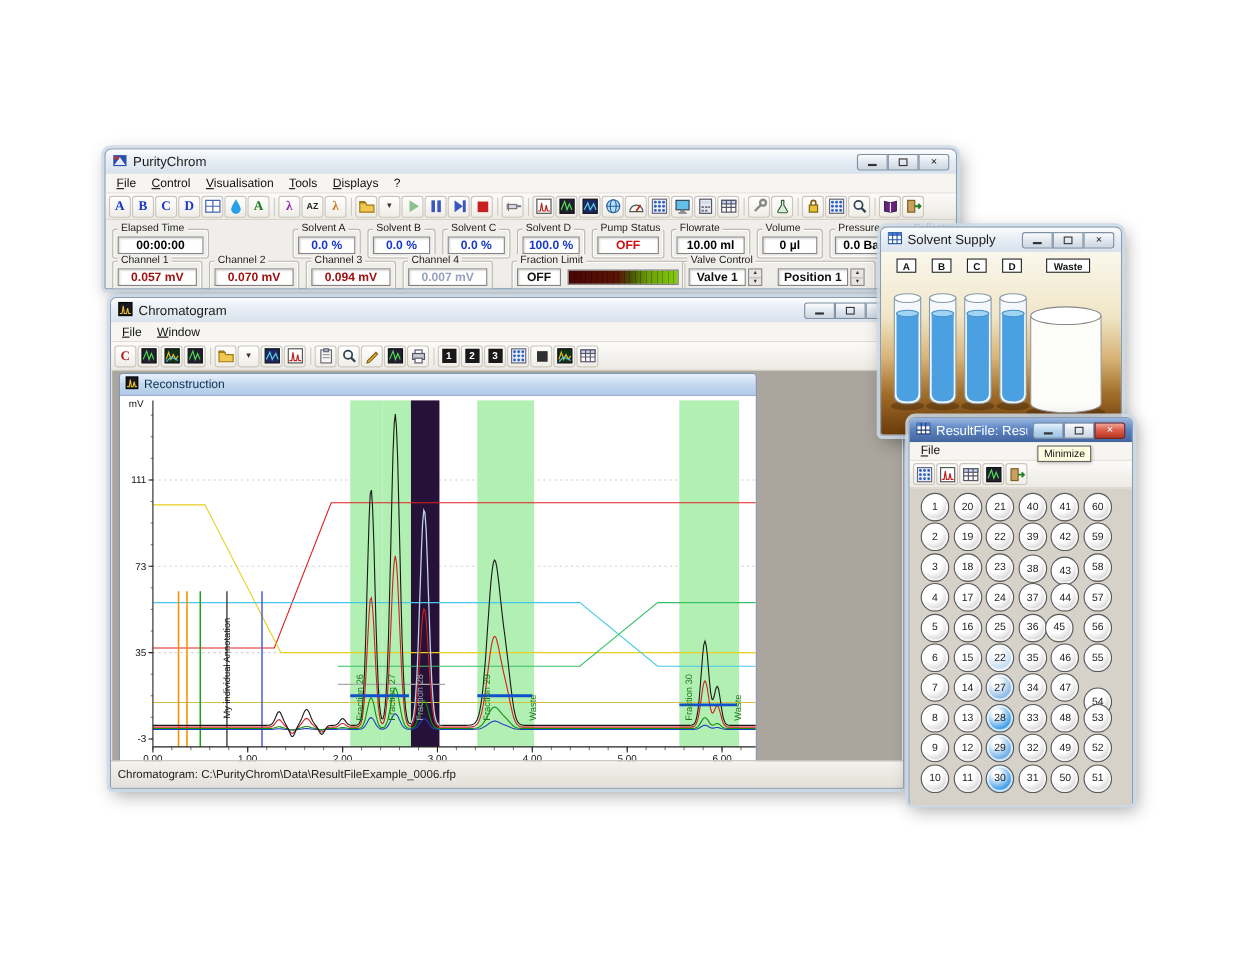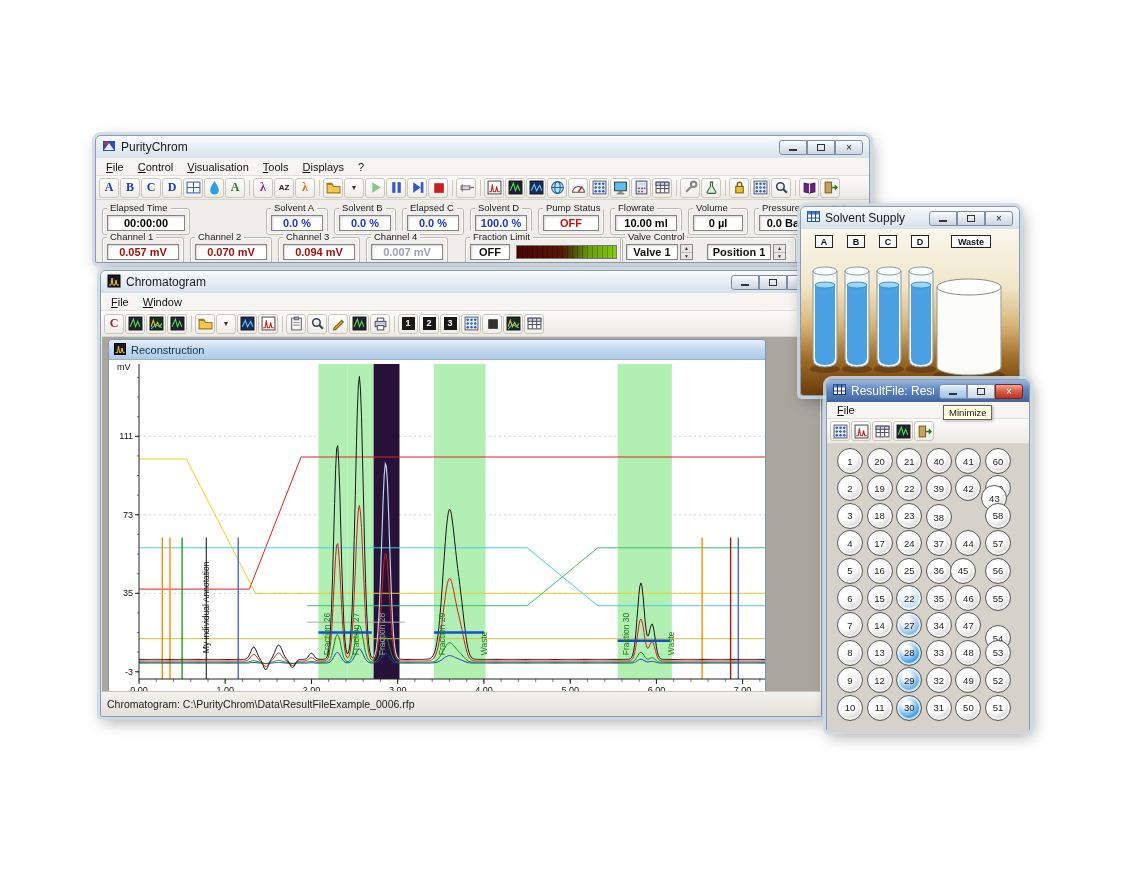--- a/index.html
+++ b/index.html
@@ -29,21 +29,21 @@
 .gb-label{position:absolute;top:-7px;left:4px;background:#f0eeea;padding:0 3px;font-size:9.5px;white-space:nowrap;color:#222;}
 .gb-field{position:absolute;left:4px;right:4px;top:6px;bottom:3px;background:#fff;border:1px solid #858585;
      box-shadow:inset 1px 1px 2px rgba(0,0,0,.18);display:flex;align-items:center;justify-content:center;
      font-weight:bold;font-size:11px;white-space:nowrap;}
 .spin{width:13px;display:flex;flex-direction:column;border:1px solid #8a8a8a;background:#e8e6e2;}
 .spin span{flex:1;font-size:5px;line-height:6px;text-align:center;color:#333;}
 .spin span:first-child{border-bottom:1px solid #bbb;}
 .statusbar{position:absolute;left:0;right:0;bottom:0;height:18px;background:linear-gradient(#f4f2ee,#e4e0d8);
      border-top:1px solid #c8c4bc;font-size:10.5px;color:#222;display:flex;align-items:center;padding:12px 6px;}
 .mdi-client{position:absolute;left:1px;right:1px;background:#aaa69e;overflow:hidden;}
-.recon{position:absolute;left:6px;top:2px;width:658px;height:359px;border:1px solid #7a96b8;border-radius:4px 4px 0 0;background:#f0abfc;overflow:hidden;}
+.recon{position:absolute;left:6px;top:2px;width:580px;height:359px;border:1px solid #7a96b8;border-radius:4px 4px 0 0;background:#f0abfc;overflow:hidden;}
 .recon-title{height:20px;display:flex;align-items:center;gap:5px;padding:0 5px;
      background:linear-gradient(#e8f1fb,#c4d9ef 50%,#b0cbe8);font-size:11px;color:#10304f;border-bottom:1px solid #9ab4d0;}
 .mv-label{position:absolute;left:8px;top:24px;font-size:9px;color:#111;}
 .sol-label{position:absolute;top:6px;width:18px;height:13px;background:#fff;border:1px solid #222;
      font-size:9px;font-weight:bold;text-align:center;line-height:12px;color:#111;}
 .well{position:absolute;width:26px;height:26px;border-radius:50%;border:1px solid #5a5a5a;
      background:radial-gradient(circle at 38% 32%,#ffffff 40%,#e2e2e2 62%,#9a9a9a 100%);
      display:flex;align-items:center;justify-content:center;font-size:9.5px;color:#222;
      box-shadow:inset 0 0 0 2px rgba(255,255,255,.7);}
 .tooltip{position:absolute;background:#ffffe1;border:1px solid #646464;padding:1px 5px;font-size:9.5px;color:#111;
@@ -291,21 +291,21 @@
       </div>
       <div class="gb" style="left: 170px; width: 62px; top: 8px;">
         <span class="gb-label">Solvent A</span>
         <span class="gb-field" style="color:#1535cc">0.0 %</span>
       </div>
       <div class="gb" style="left: 238px; width: 62px; top: 8px;">
         <span class="gb-label">Solvent B</span>
         <span class="gb-field" style="color:#1535cc">0.0 %</span>
       </div>
       <div class="gb" style="left: 306px; width: 62px; top: 8px;">
-        <span class="gb-label">Elapsed C</span>
+        <span class="gb-label">Solvent C</span>
         <span class="gb-field" style="color:#1535cc">0.0 %</span>
       </div>
       <div class="gb" style="left: 374px; width: 62px; top: 8px;">
         <span class="gb-label">Solvent D</span>
         <span class="gb-field" style="color:#1535cc">100.0 %</span>
       </div>
       <div class="gb" style="left: 442px; width: 66px; top: 8px;">
         <span class="gb-label">Pump Status</span>
         <span class="gb-field" style="color:#cc1010">OFF</span>
       </div>
@@ -794,21 +794,21 @@
       <div class="well" style="left: 10px; top: 31.4px;">2</div>
       <div class="well" style="left: 39.6px; top: 31.4px;">19</div>
       <div class="well" style="left: 69.2px; top: 31.4px;">22</div>
       <div class="well" style="left: 98.8px; top: 31.4px;">39</div>
       <div class="well" style="left: 128.4px; top: 31.4px;">42</div>
       <div class="well" style="left: 158px; top: 31.4px;">59</div>
       <div class="well" style="left: 10px; top: 58.8px;">3</div>
       <div class="well" style="left: 39.6px; top: 58.8px;">18</div>
       <div class="well" style="left: 69.2px; top: 58.8px;">23</div>
       <div class="well" style="left: 98.8px; top: 60px;">38</div>
-      <div class="well" style="left: 128.4px; top: 41px; margin-left: 26px;">43</div>
+      <div class="well" style="left: 128.4px; top: 62px;">43</div>
       <div class="well" style="left: 158px; top: 58.8px;">58</div>
       <div class="well" style="left: 10px; top: 86.2px;">4</div>
       <div class="well" style="left: 39.6px; top: 86.2px;">17</div>
       <div class="well" style="left: 69.2px; top: 86.2px;">24</div>
       <div class="well" style="left: 98.8px; top: 86.2px;">37</div>
       <div class="well" style="left: 128.4px; top: 86.2px;">44</div>
       <div class="well" style="left: 158px; top: 86.2px;">57</div>
       <div class="well" style="left: 10px; top: 113.6px;">5</div>
       <div class="well" style="left: 39.6px; top: 113.6px;">16</div>
       <div class="well" style="left: 69.2px; top: 113.6px;">25</div>

